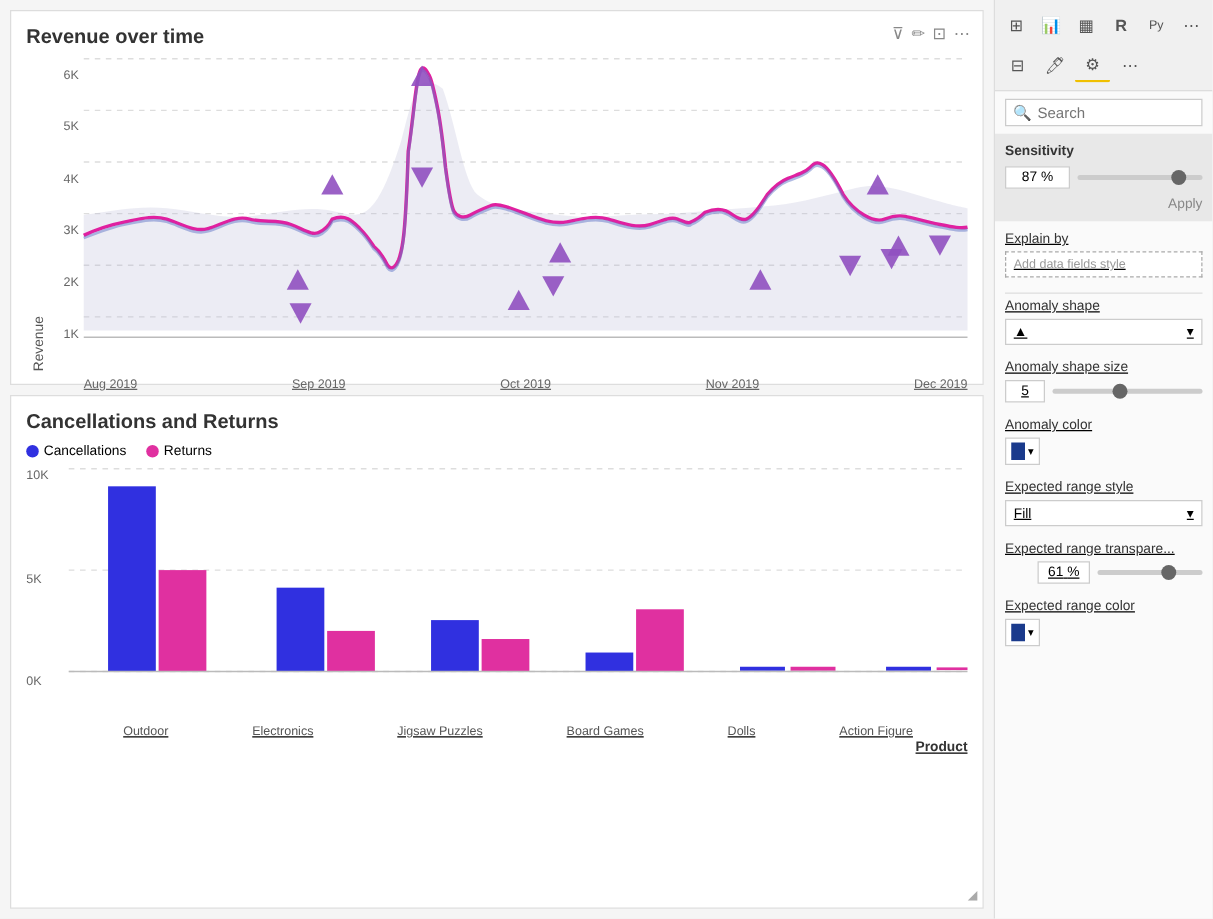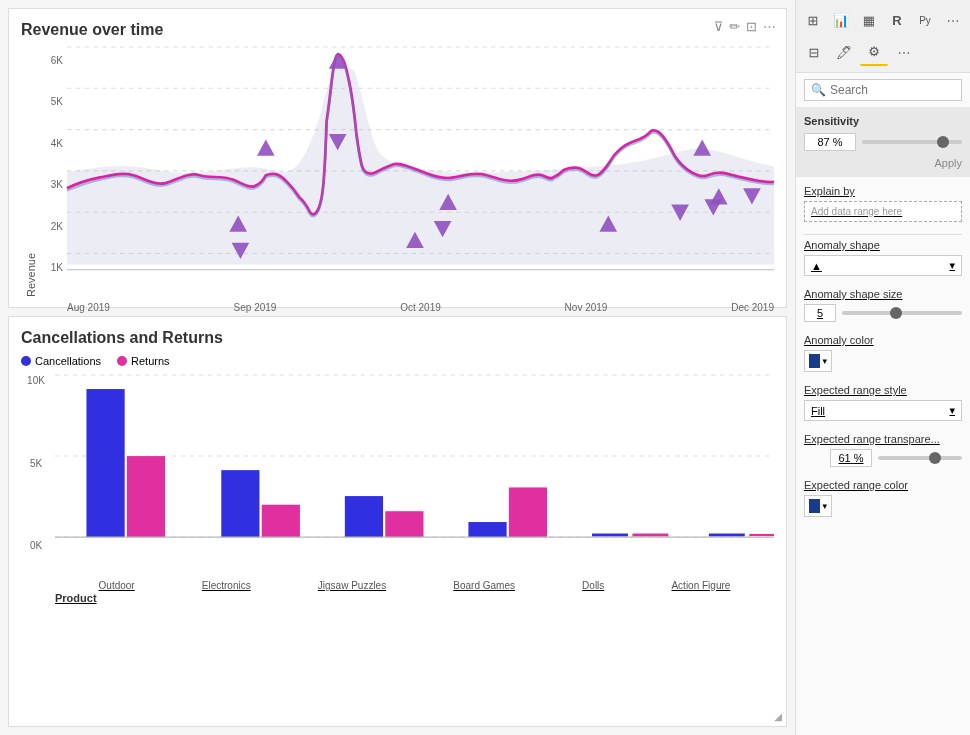--- a/index.html
+++ b/index.html
@@ -292,21 +292,21 @@
           <polygon points="157,195 149,180 165,180" fill="#9050c0" opacity="0.9"></polygon>
           <polygon points="340,175 332,160 348,160" fill="#9050c0" opacity="0.9"></polygon>
           <polygon points="555,160 547,145 563,145" fill="#9050c0" opacity="0.9"></polygon>
           <polygon points="585,155 577,140 593,140" fill="#9050c0" opacity="0.9"></polygon>
           <polygon points="620,145 612,130 628,130" fill="#9050c0" opacity="0.9"></polygon>
 
           <line x1="0" y1="205" x2="640" y2="205" stroke="#bbb" stroke-width="1"></line>
         </svg>
         
         
-        <div style="display:flex; justify-content:space-between; padding: 2px 0 0 0; font-size:10px; color:#666;">
+        <div style="display:flex; justify-content:space-between; padding: 2px 0 0 0; font-size:10px; color:#666;text-decoration:underline;">
           <span>Aug 2019</span>
           <span>Sep 2019</span>
           <span>Oct 2019</span>
           <span>Nov 2019</span>
           <span>Dec 2019</span>
         </div>
         <div style="text-align:center; font-size:11px; font-weight:600; color:#333; margin-top:2px;">Purchasing Date</div>
       </div>
     </div>
   </div>
@@ -320,21 +320,21 @@
         <span>Cancellations</span>
       </div>
       <div class="legend-item">
         <div class="legend-dot" style="background:#e030a0;"></div>
         <span>Returns</span>
       </div>
     </div>
 
     <div style="display:flex; height:200px;">
 
-      <div style="display:flex; flex-direction:column; justify-content:space-between; padding: 0 4px 24px 0; text-align:center; font-size:10px; color:#666; width:34px;">
+      <div style="display:flex; flex-direction:column; justify-content:space-between; padding: 0 4px 24px 0; text-align:left; font-size:10px; color:#666; width:34px;">
         <span>10K</span>
         <span>5K</span>
         <span>0K</span>
       </div>
 
       <div style="flex:1; position:relative;text-decoration:underline;">
         <svg width="100%" height="100%" viewBox="0 0 640 185" preserveAspectRatio="none">
 
           <line x1="0" y1="0" x2="640" y2="0" stroke="#ddd" stroke-dasharray="4,4"></line>
           <line x1="0" y1="75" x2="640" y2="75" stroke="#ddd" stroke-dasharray="4,4"></line>
@@ -363,21 +363,21 @@
         
         
         <div style="display:flex; justify-content:space-around; font-size:10px; color:#555; margin-top:2px; padding: 0 10px;">
           <span>Outdoor</span>
           <span>Electronics</span>
           <span>Jigsaw Puzzles</span>
           <span>Board Games</span>
           <span>Dolls</span>
           <span>Action Figure</span>
         </div>
-        <div style="text-align:left; font-size:11px; font-weight:600; color:#333; margin-top:1px;">Product</div>
+        <div style="text-align:right; font-size:11px; font-weight:600; color:#333; margin-top:1px;">Product</div>
       </div>
     </div>
 
     <div style="position:absolute; bottom:4px; right:4px; color:#aaa; font-size:10px;">◢</div>
   </div>
 </div>
 
 <div class="sidebar">
 
   <div class="sidebar-toolbar">
@@ -412,21 +412,21 @@
         <div class="slider-thumb" style="right: 13%; left: auto;"></div>
       </div>
     </div>
     <div class="apply-btn">Apply</div>
   </div>
 
   <div class="settings-panel">
 
     <div class="setting-group">
       <div class="setting-label">Explain by</div>
-      <div class="field-box">Add data range here</div>
+      <div class="field-box">Add data fields style</div>
     </div>
 
     <div class="divider"></div>
 
     <div class="setting-group">
       <div class="setting-label">Anomaly shape</div>
       <div class="dropdown-box">
         <span>▲</span>
         <span>▾</span>
       </div>

